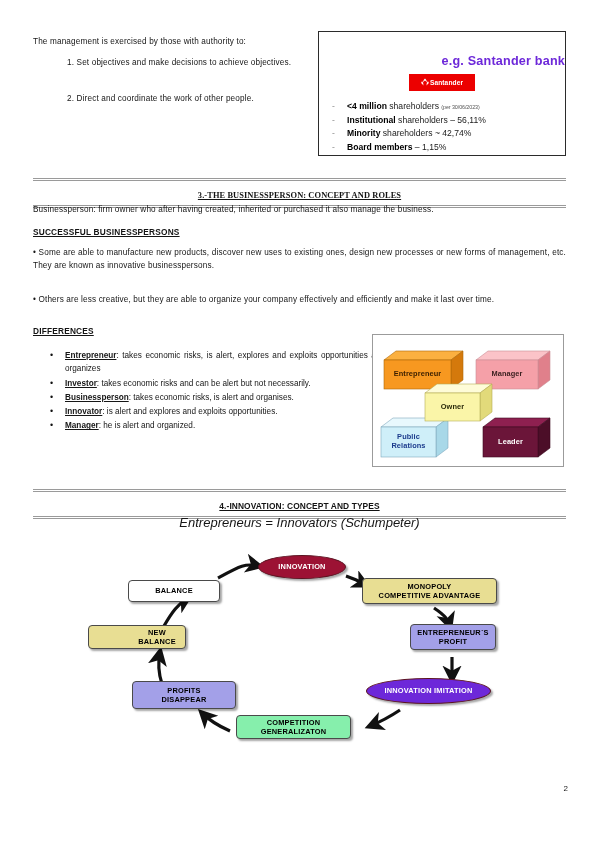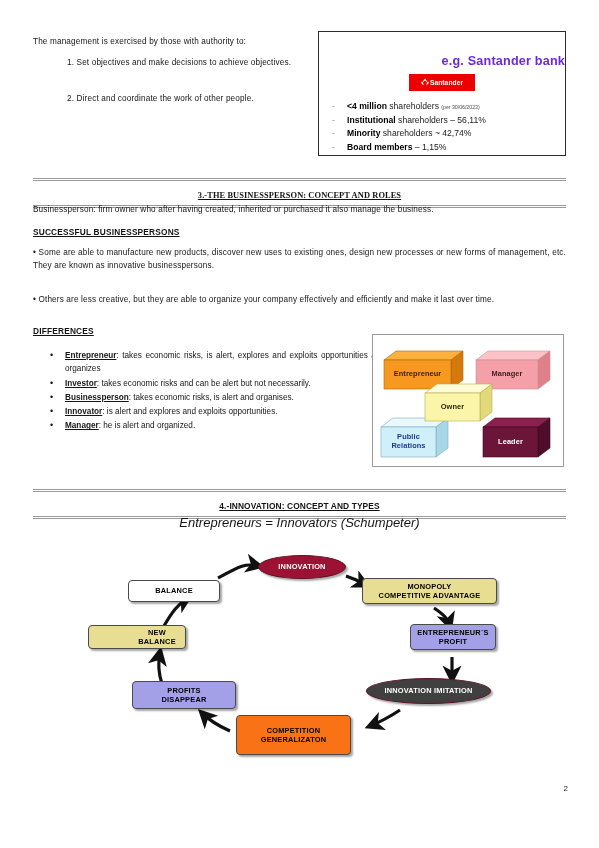--- a/index.html
+++ b/index.html
@@ -378,23 +378,23 @@
   <div class="node rect shadow" style="left:128px; top:580px; width:92px; height:22px; background:#FFFFFF; color:#000000;">BALANCE</div>
 
   <div class="node ellipse shadow" style="left:258px; top:555px; width:88px; height:24px; background:#9C1234; color:#FFFFFF;">INNOVATION</div>
 
   <div class="node rect shadow" style="left:362px; top:578px; width:135px; height:26px; background:#E8DE93; color:#000000; white-space:pre-line;">MONOPOLY
 COMPETITIVE ADVANTAGE</div>
 
   <div class="node rect shadow" style="left:410px; top:624px; width:86px; height:26px; background:#A3A0E8; color:#000000; white-space:pre-line;">ENTREPRENEUR´S
 PROFIT</div>
 
-  <div class="node ellipse shadow" style="left:366px; top:678px; width:125px; height:26px; background:#404040; color:#FFFFFF;">INNOVATION IMITATION</div>
-
-  <div class="node rect shadow" style="left:236px; top:715px; width:115px; height:40px; background:#f97316; color:#000000; white-space:pre-line;">COMPETITION
+  <div class="node ellipse shadow" style="left:366px; top:678px; width:125px; height:26px; background:#6d28d9; color:#FFFFFF;">INNOVATION IMITATION</div>
+
+  <div class="node rect shadow" style="left:236px; top:715px; width:115px; height:24px; background:#86efac; color:#000000; white-space:pre-line;">COMPETITION
 GENERALIZATON</div>
 
   <div class="node rect shadow" style="left:132px; top:681px; width:104px; height:28px; background:#A3A0E8; color:#000000; white-space:pre-line;">PROFITS
 DISAPPEAR</div>
 
   <div class="node rect shadow" style="left:88px; top:625px; width:98px; height:24px; background:#E8DE93; color:#000000;padding-left:40px;">NEW BALANCE</div>
 
   <div id="page-number">2</div>
 
 </div>

